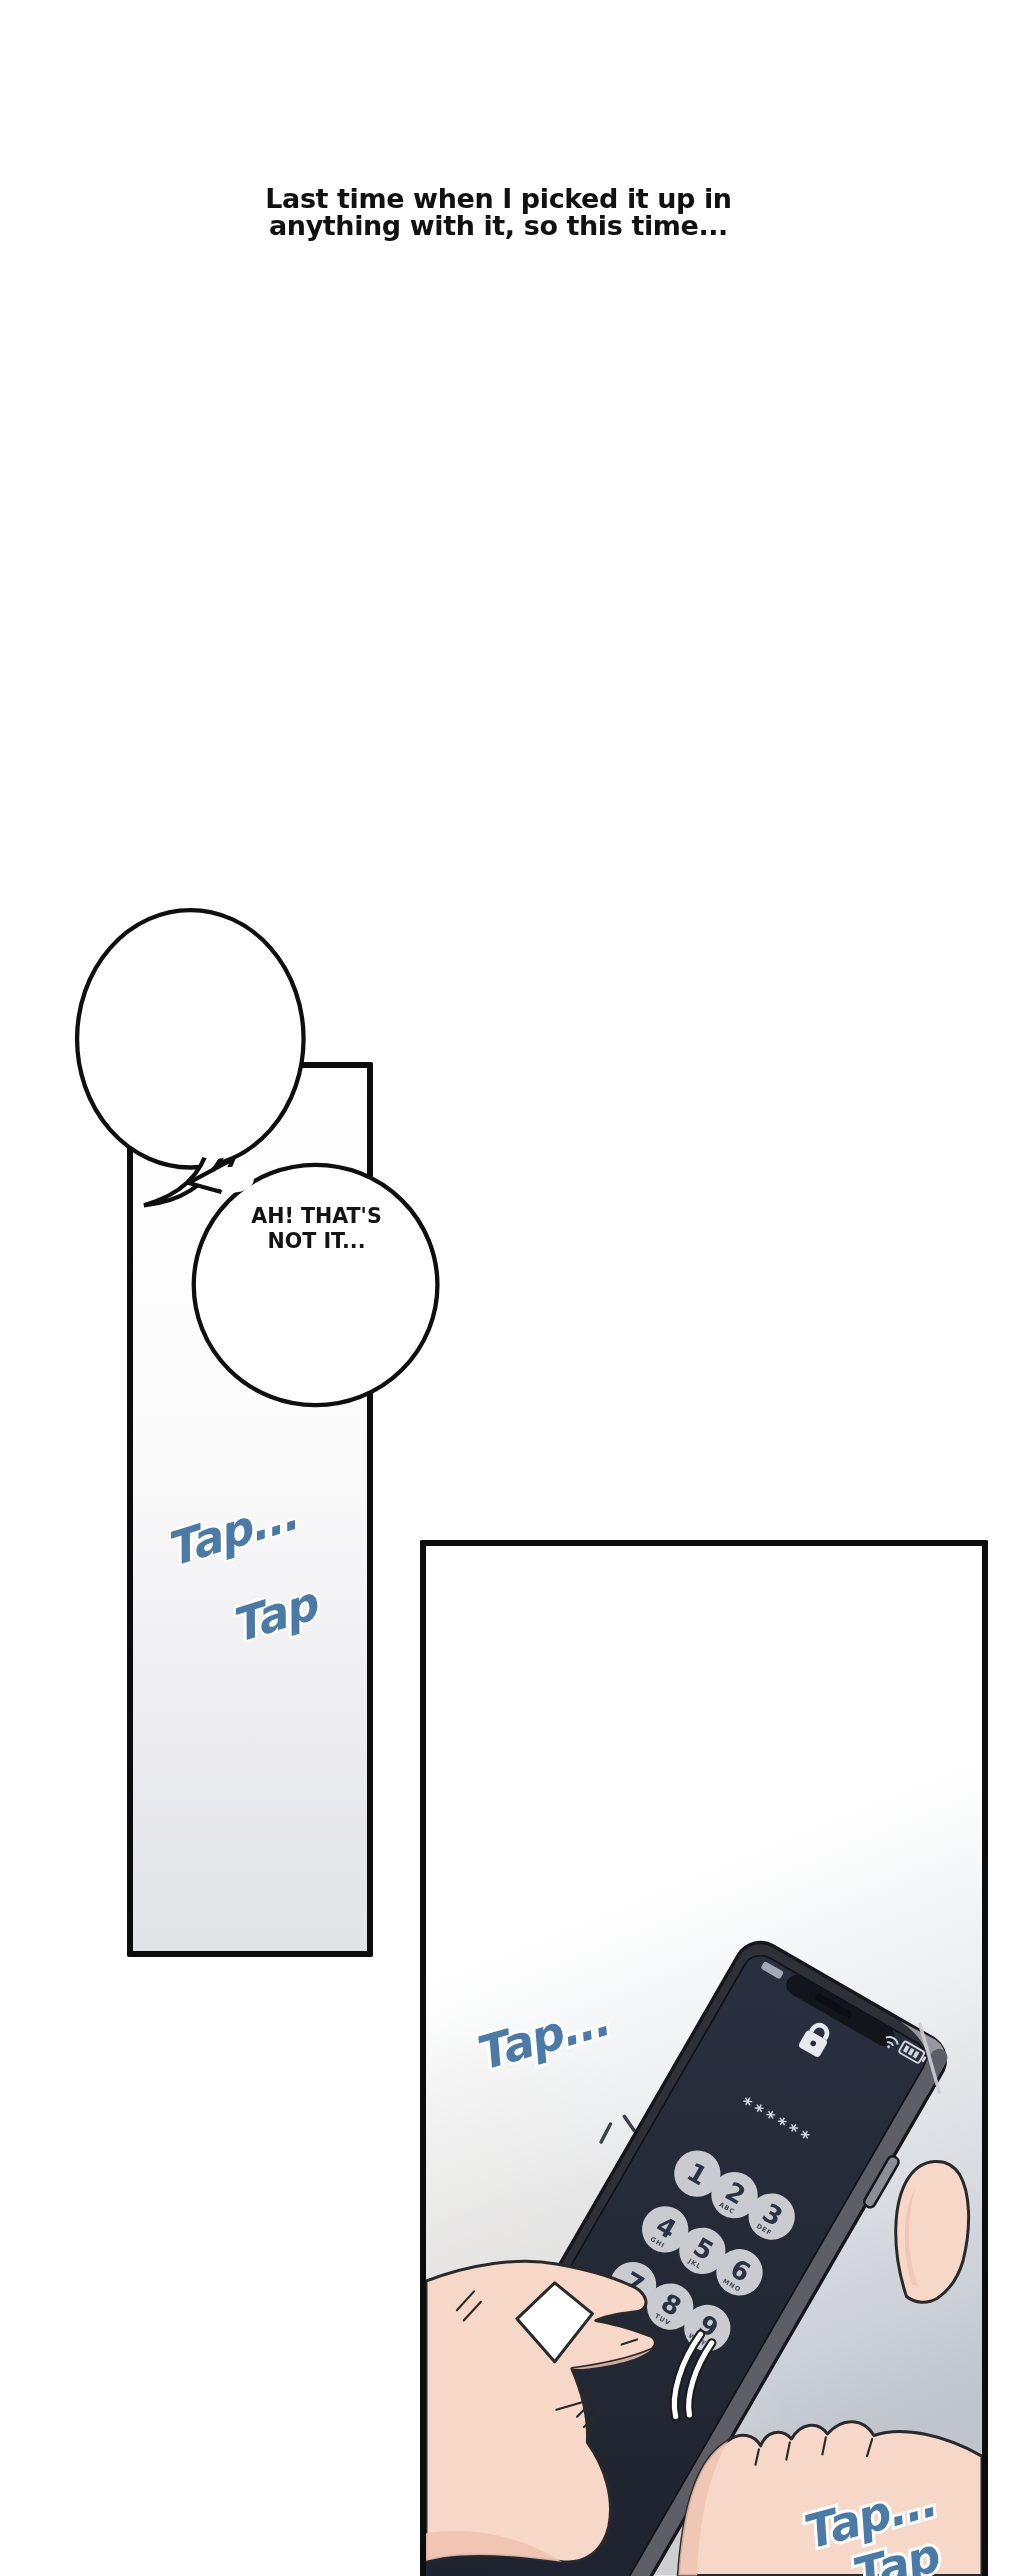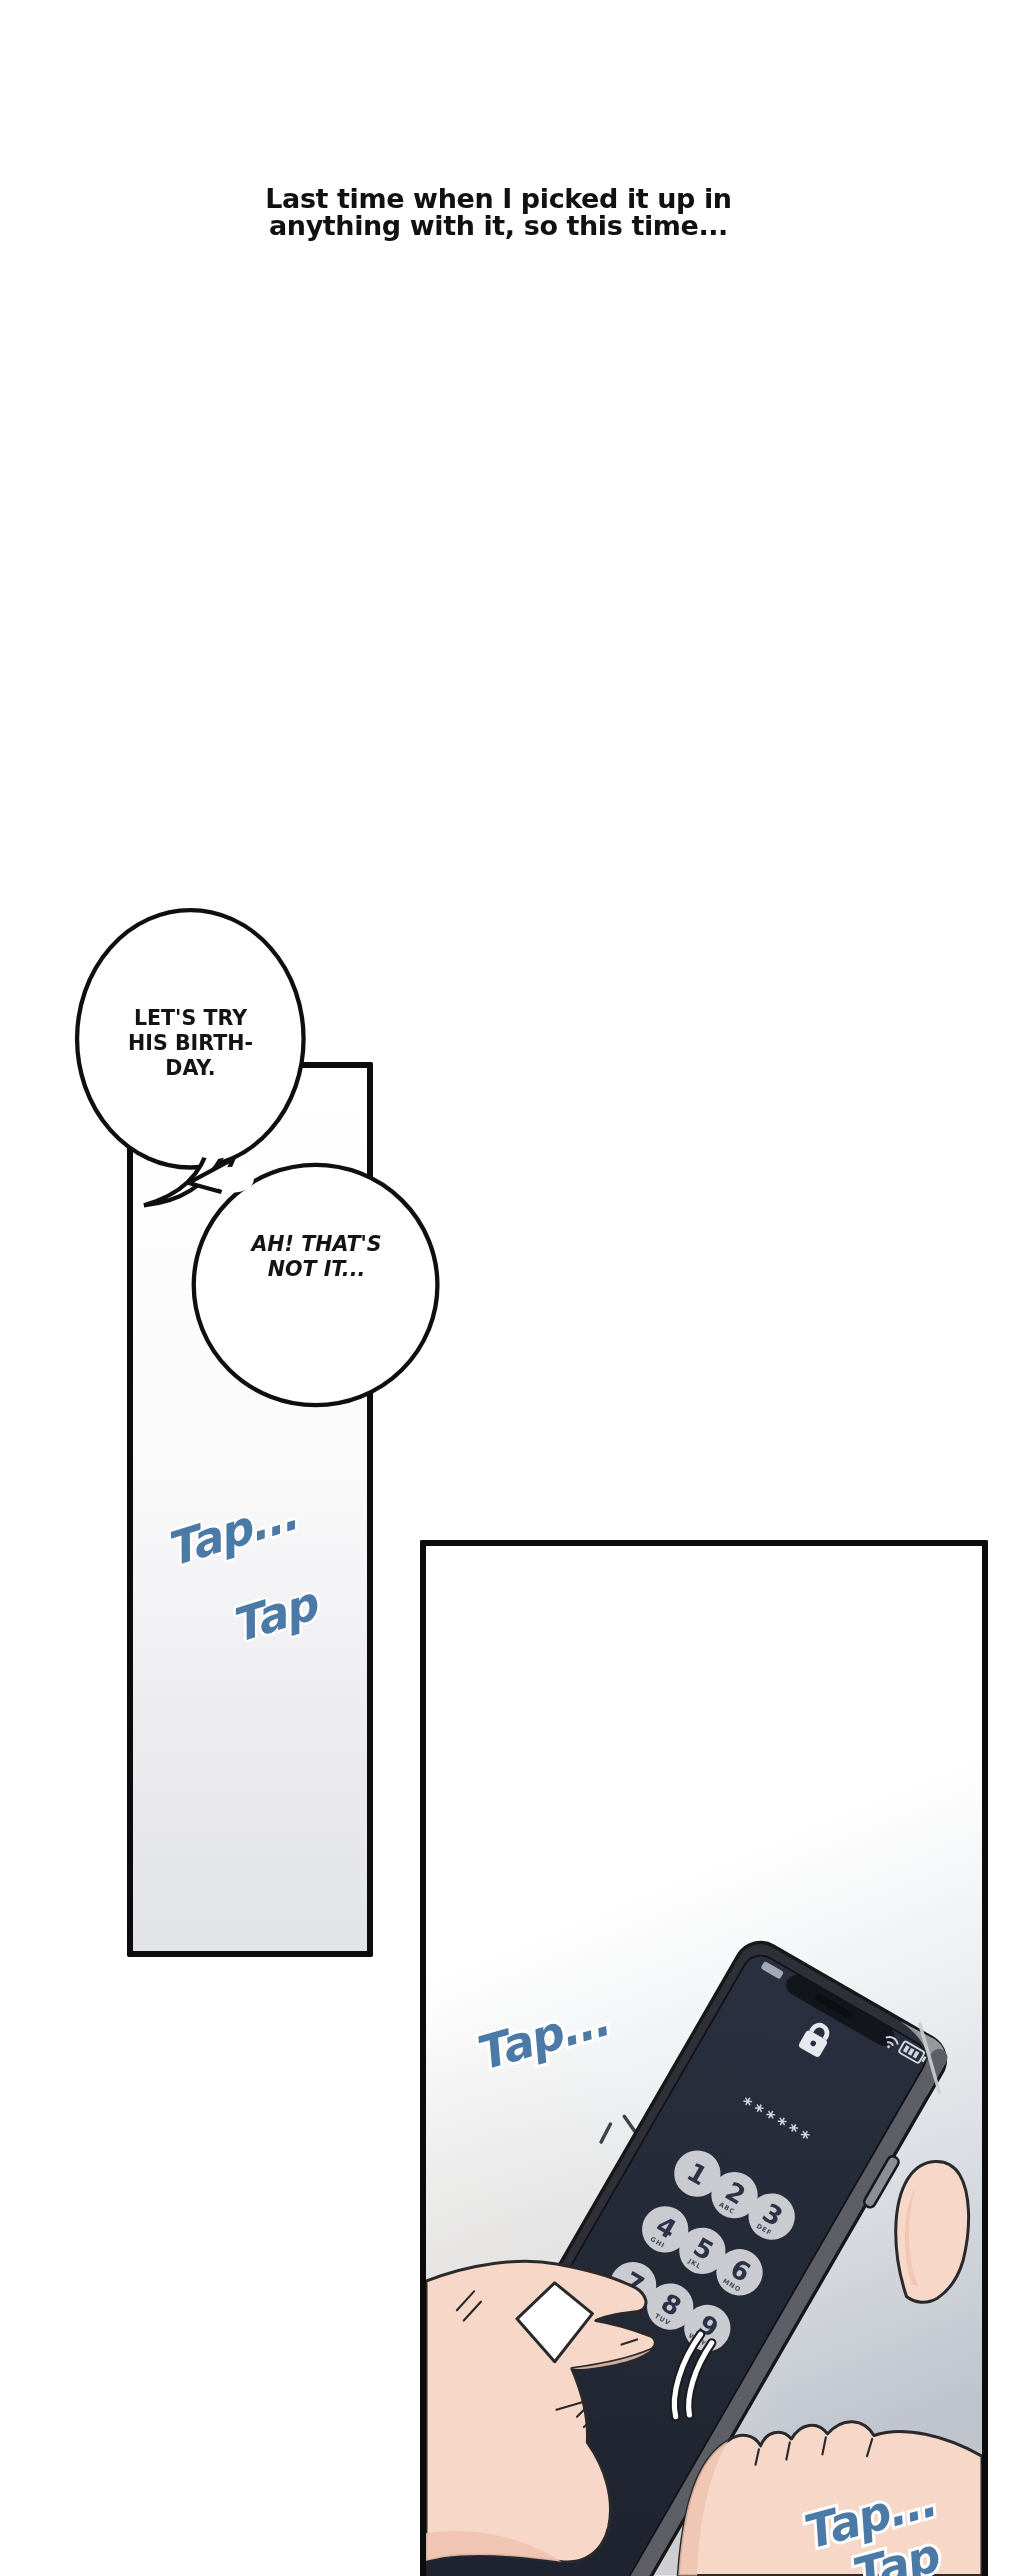--- a/index.html
+++ b/index.html
@@ -16,21 +16,21 @@
   
   .panel-main{position:absolute;left:420px;top:1540px;width:556px;height:1036px;
               border:6.9px solid #0c0c0c;border-bottom:none;border-radius:1.7px;}
   .panel-main svg{display:block;}
   
   .bubbles{position:absolute;left:17px;top:884px;z-index:5;}
   .bubble-text{position:absolute;z-index:6;text-align:center;font-weight:700;
                font-size:20.6px;line-height:1.22;color:#141414;letter-spacing:0px;}
   .bubble-text span{display:block;}
   .bt1{left:96px;top:1006px;width:189px;}
-  .bt2{left:222px;top:1232px;width:189px;font-style:italic;}
+  .bt2{left:222px;top:1204px;width:189px;}
   
   .tap{position:absolute;z-index:7;font-style:italic;font-weight:700;font-size:46px;
        color:#4b7aa6;letter-spacing:-1.7px;transform:rotate(-17deg) skewX(-6deg);
        text-shadow:-2.6px 0 0 #fff,2.6px 0 0 #fff,0 -2.6px 0 #fff,0 2.6px 0 #fff,
                    -1.7px -1.7px 0 #fff,1.7px -1.7px 0 #fff,-1.7px 1.7px 0 #fff,1.7px 1.7px 0 #fff;}
   .tap1{left:168px;top:1504px;}
   .tap2{left:234px;top:1587px;}
   
   .svgtap{font-family:"DejaVu Sans",sans-serif;font-style:italic;font-weight:700;
           font-size:54px;letter-spacing:-2px;fill:#4b7aa6;stroke:#ffffff;stroke-width:7px;
@@ -59,25 +59,20 @@
   <svg class="bubbles" width="429" height="567" viewBox="0 0 500 660">
     <g stroke="#0f0f0f" stroke-width="5" fill="#ffffff">
       <ellipse cx="202" cy="180" rx="132" ry="150"></ellipse>
       <path d="M 225,300 C 215,340 190,362 148,374 C 192,370 222,348 240,316 Z"></path>
       <path d="M 200,348 L 252,320 L 236,358 Z"></path>
       <ellipse cx="348" cy="467" rx="142" ry="140"></ellipse>
     </g>
     <ellipse cx="230" cy="306" rx="26" ry="14" fill="#ffffff"></ellipse>
     <ellipse cx="252" cy="344" rx="24" ry="15" fill="#ffffff"></ellipse>
   </svg>
-  <div class="bubble-text bt1">
-    <span>LET'S TRY</span>
-    <span>HIS BIRTH-</span>
-    <span>DAY.</span>
-  </div>
   <div class="bubble-text bt2">
     <span>AH! THAT'S</span>
     <span>NOT IT...</span>
   </div>
 
   <div class="panel-main">
     <svg width="556" height="1030" viewBox="0 0 648 1199">
       <defs>
         <linearGradient id="bgGrad" x1="0" y1="0" x2="0.22" y2="1">
           <stop offset="0" stop-color="#ffffff"></stop>

